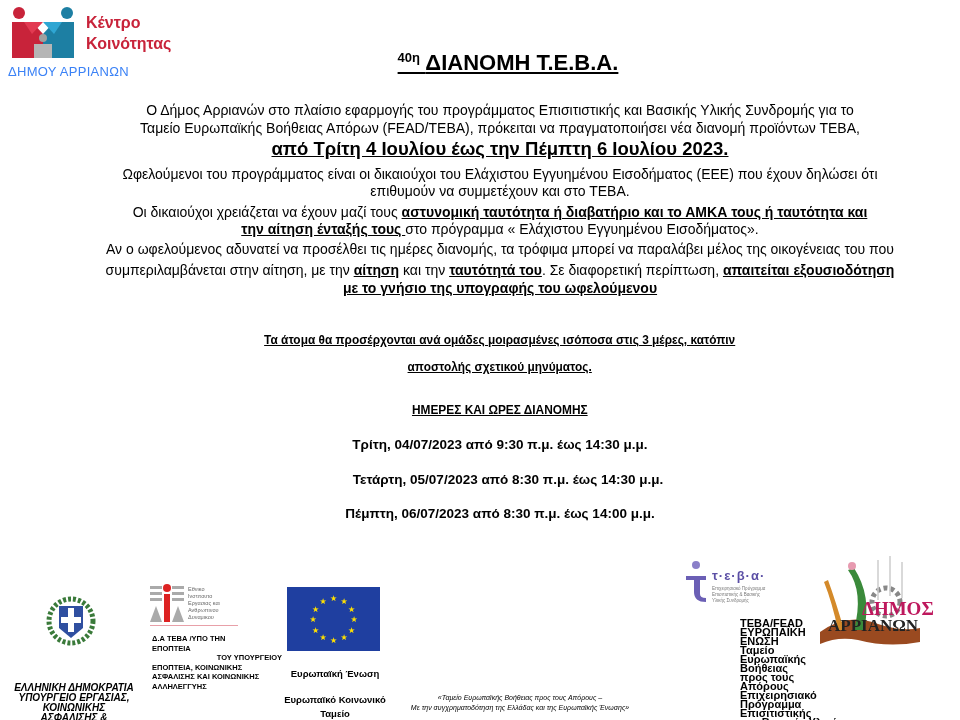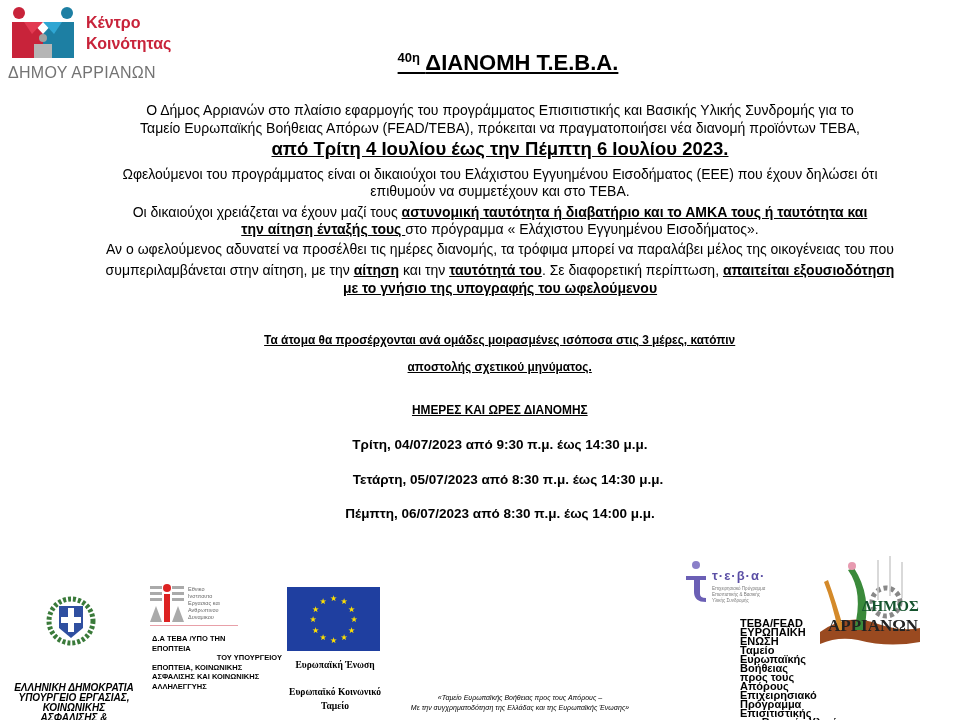--- a/index.html
+++ b/index.html
@@ -5,39 +5,39 @@
   * { margin: 0; padding: 0; box-sizing: border-box; }
   html, body { width: 960px; height: 720px; background: #ffffff; overflow: hidden; }
   body { position: relative; font-family: "Liberation Sans", sans-serif; color: #000; }
 
   .abs { position: absolute; }
 
   
   #kentro-logo { left: 6px; top: 2px; width: 200px; height: 90px; }
   #kentro-logo .mark { position: absolute; left: 4px; top: 4px; width: 66px; height: 52px; }
   #kentro-logo .brand { position: absolute; left: 80px; top: 10px; color: #c8233a; font-weight: bold; font-size: 16px; line-height: 21px; }
-  #kentro-logo .sub { position: absolute; left: 2px; top: 62px; color: #737373; font-size: 16px; letter-spacing: 0.3px; white-space: nowrap; }
+  #kentro-logo .sub { position: absolute; left: 2px; top: 62px; color: #3b82f6; font-size: 13px; letter-spacing: 0.3px; white-space: nowrap; }
 
   
   #title { left: 0; width: 960px; top: 50px; text-align: center; }
   #title .t { font-weight: bold; font-size: 22px; text-decoration: underline; display: inline-block; margin-left: 56px; }
   #title sup { font-size: 13px; vertical-align: 8px; text-decoration: none; }
 
   
   .line { position: absolute; left: 0; width: 960px; text-align: center; font-size: 14px; line-height: 17px; white-space: nowrap; padding-left: 40px; }
   .big { font-size: 18.5px; font-weight: bold; text-decoration: underline; }
   .bu { font-weight: bold; text-decoration: underline; }
   .b { font-weight: bold; text-decoration: underline; }
   .narrow { font-weight: bold; text-decoration: underline; font-size: 13.5px; transform: scaleX(0.88); display: inline-block; }
   .sched { font-weight: bold; font-size: 13.5px; }
 
   
   .small-it { font-style: italic; font-weight: bold; font-size: 10px; line-height: 10px; text-align: center; margin-top: 27px; }
   .small-b { font-weight: bold; font-size: 7.5px; line-height: 9.5px; }
-  .serif-b { font-family: Liberation Serif, serif; font-weight: bold; font-size: 9.5px; text-align: center; }
+  .serif-b { font-family: Liberation Sans, sans-serif; font-weight: bold; font-size: 9.5px; text-align: center; margin-top: 8px; }
 </style>
 </head>
 <body>
 
 <div id="kentro-logo" class="abs">
   <svg class="mark" viewBox="0 0 66 52">
     <circle cx="9" cy="7" r="6" fill="#c8233a"></circle>
     <circle cx="57" cy="7" r="6" fill="#1d7fa3"></circle>
     <polygon points="2,16 22,16 33,28 33,52 2,52" fill="#c8233a"></polygon>
     <polygon points="44,16 64,16 64,52 33,52 33,28" fill="#1d7fa3"></polygon>
@@ -188,15 +188,15 @@
   <svg width="104" height="100" viewBox="0 0 104 100" style="position:absolute;left:0;top:0;">
     <path d="M2 80 Q30 60 60 72 Q85 80 102 76 L102 90 Q70 96 40 88 Q20 84 2 92 Z" fill="#9a4a20"></path>
     <path d="M6 30 Q14 50 20 78 L26 78 Q18 50 10 28 Z" fill="#d48a2a"></path>
     <path d="M30 18 Q46 40 36 78 L46 78 Q54 44 36 16 Z" fill="#3a8a3a"></path>
     <circle cx="34" cy="14" r="4" fill="#e79ab0"></circle>
     <circle cx="68" cy="50" r="14" fill="none" stroke="#888" stroke-width="5" stroke-dasharray="4 3"></circle>
     <line x1="60" y1="8" x2="60" y2="48" stroke="#ccc" stroke-width="1.5"></line>
     <line x1="72" y1="4" x2="72" y2="44" stroke="#ccc" stroke-width="1.5"></line>
     <line x1="84" y1="10" x2="84" y2="46" stroke="#ccc" stroke-width="1.5"></line>
   </svg>
-  <div style="position:absolute; left:44px; top:46px; font-family:'Liberation Serif', serif; font-weight:bold; font-size:15px; color:#14532d;">ΔΗΜΟΣ</div>
+  <div style="position:absolute; left:44px; top:46px; font-family:'Liberation Serif', serif; font-weight:bold; font-size:19px; color:#be185d;">ΔΗΜΟΣ</div>
   <div style="position:absolute; left:10px; top:64px; font-family:'Liberation Serif', serif; font-weight:bold; font-size:17px; color:#222;">ΑΡΡΙΑΝΩΝ</div>
 </div>
 
 </body></html>

